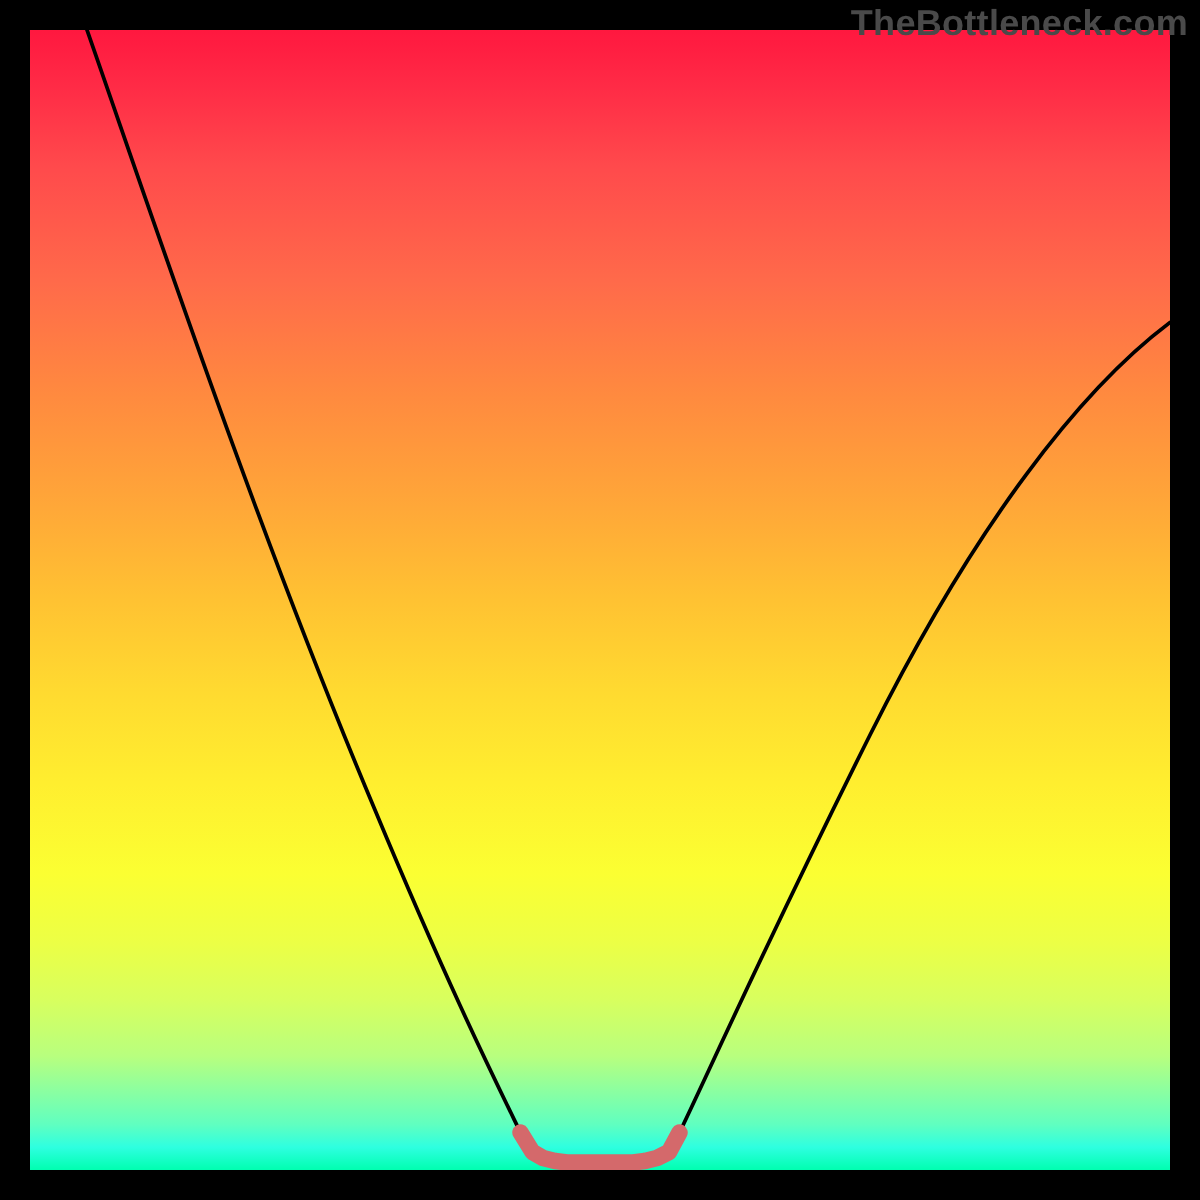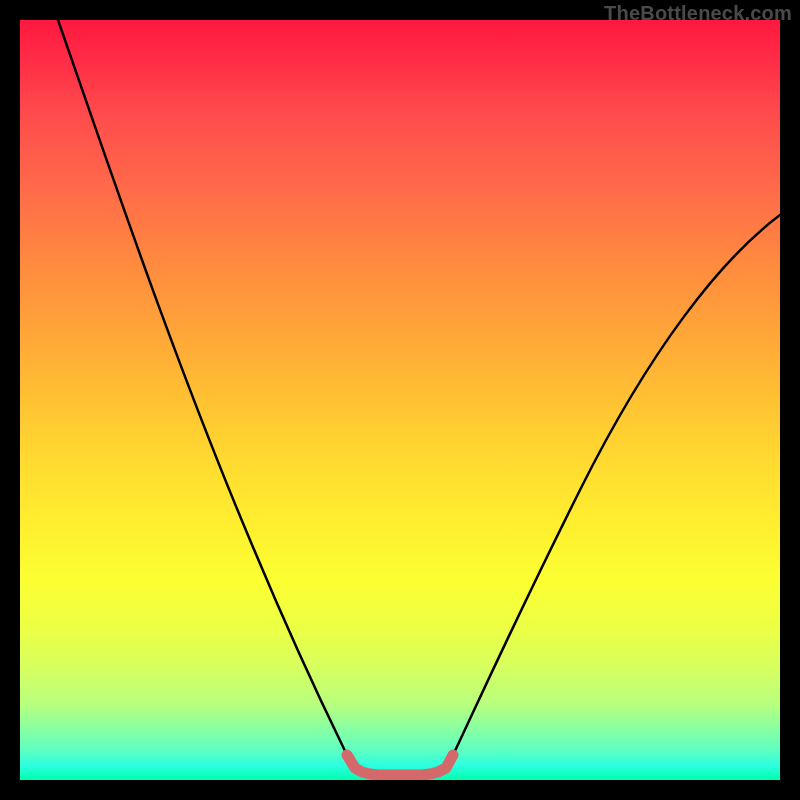--- a/index.html
+++ b/index.html
@@ -38,21 +38,21 @@
       #60ffc0 96%,
       #2effe0 98%,
       #00ffb0 100%
     );
   }
   .watermark {
     position: absolute;
     top: 2px;
     right: 8px;
     font-family: Arial, sans-serif;
-    font-size: 20px;
+    font-size: 24px;
     font-weight: 600;
     color: #4a4a4a;
     letter-spacing: 0.2px;
   }
   svg.curves {
     position: absolute;
     inset: 0;
     width: 100%;
     height: 100%;
   }

